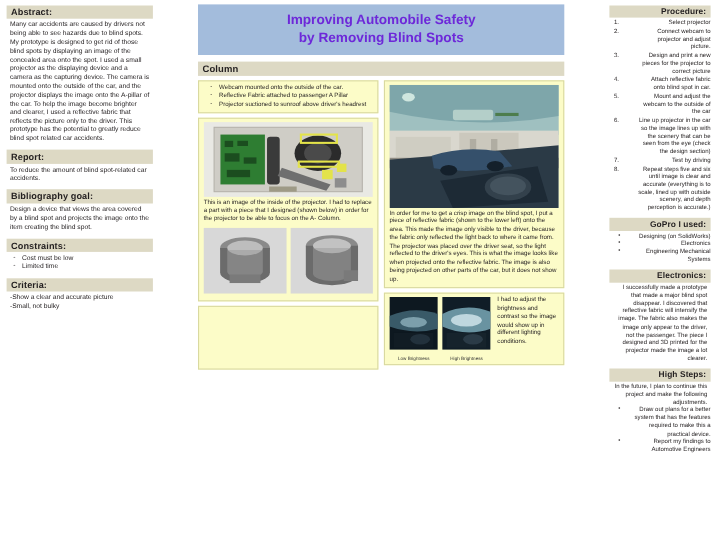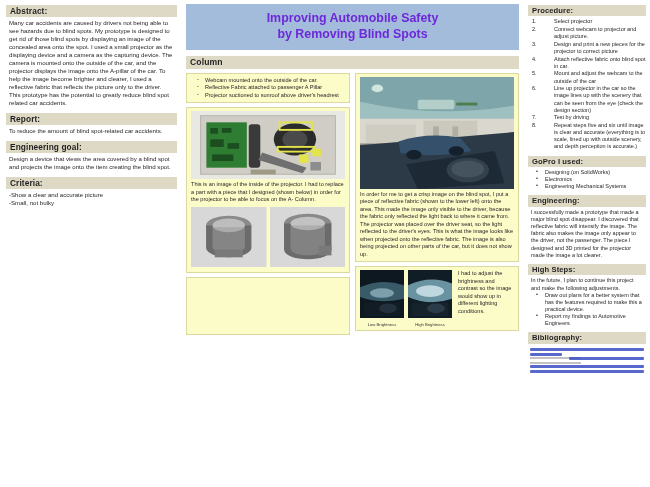--- a/index.html
+++ b/index.html
@@ -1,18 +1,18 @@
 <!DOCTYPE html>
 <html><head>
 <meta charset="utf-8">
 <style>
   html,body{margin:0;padding:0;background:#ffffff;}
   body{width:650px;height:487px;overflow:hidden;
        font-family:"Liberation Sans","DejaVu Sans",sans-serif;color:#231f20;}
-  .poster{position:relative;width:650px;height:487px;background:#fff;display:flex;}
+  .poster{position:relative;width:650px;height:487px;background:#fff;display:flex;gap:32px;}
 
   
   .hdr{background:#ddd9c4;font-weight:bold;padding:1px 4px;margin:0 0 2px 0;
        line-height:1.25;letter-spacing:.1px;}
   .body-txt{line-height:1.30;padding:0 3px 0 3px;}
   ul.dash,ul.bul,ol.num{margin:0;padding:0 0 0 14px;}
   ul.dash{list-style:none;padding-left:6px;}
   ul.dash>li{position:relative;padding-left:8px;}
   ul.dash>li:before{content:"-";position:absolute;left:0;top:-1px;}
   ul.bul{list-style:none;padding-left:8px;}
@@ -22,21 +22,21 @@
   ol.num>li{position:relative;padding-left:26px;counter-increment:step;margin-bottom:.5px;}
   ol.num>li:before{content:counter(step) ".";position:absolute;left:4px;top:0;}
   .yellow{background:#fcfcc8;border:1px solid #d9d9a0;}
 
   
   .col-left{width:182px;padding:5px 5px 0 6px;box-sizing:border-box;font-size:6.1px;}
   .col-left .hdr{font-size:8.3px;}
   .col-left .sec{margin-bottom:6px;}
 
   .col-mid{width:341px;box-sizing:border-box;padding:4px 4px 0 4px;}
-  .col-right{width:127px;box-sizing:border-box;padding:5px 4px 0 5px;font-size:5.5px;}
+  .col-right{width:127px;box-sizing:border-box;padding:5px 4px 0 5px;font-size:5.5px;text-align:right;}
   .col-right .hdr{font-size:7.6px;}
   .col-right .sec{margin-bottom:5px;}
 
   
   .title-bar{background:#a3bcdc;text-align:center;padding:7px 4px 8px 4px;
              font-size:12.4px;font-weight:bold;line-height:1.26;color:#6d28d9;}
   .design-hdr{font-size:8.6px;margin-top:6px;margin-bottom:4px;}
 
   
   .mid-grid{display:flex;gap:5px;}
@@ -70,25 +70,32 @@
       <div class="hdr">Abstract:</div>
       <div class="body-txt">Many car accidents are caused by drivers not being able to see hazards due to blind spots.  My prototype is designed to get rid of those blind spots by displaying an image of the concealed area onto the spot.  I used a small projector as the displaying device and a camera as the capturing device.  The camera is mounted onto the outside of the car, and the projector displays the image onto the A-pillar of the car.  To help the image become brighter and clearer, I used a reflective fabric that reflects the picture only to the driver.  This prototype has the potential to greatly reduce blind spot related car accidents.</div>
     </div>
 
     <div class="sec">
       <div class="hdr">Report:</div>
       <div class="body-txt">To reduce  the amount of blind spot-related car accidents.</div>
     </div>
 
     <div class="sec">
-      <div class="hdr">Engineering goal:</div>
+      <div class="hdr">Bibliography goal:</div>
       <div class="body-txt">Design a device that views the area covered by a blind spot and projects the image onto the item creating the blind spot.</div>
     </div>
 
 
+    <div class="sec">
+      <div class="hdr">Constraints:</div>
+      <ul class="dash body-txt">
+        <li>Cost must be low</li>
+        <li>Limited time</li>
+      </ul>
+    </div>
 
     <div class="sec">
       <div class="hdr">Criteria:</div>
       <div class="body-txt">
         <div>-Show a clear and accurate picture</div>
         <div>-Small, not bulky</div>
       </div>
     </div>
 
   </div>
@@ -244,41 +251,29 @@
     <div class="sec">
       <div class="hdr">GoPro I used:</div>
       <ul class="bul body-txt">
         <li>Designing (on SolidWorks)</li>
         <li>Electronics</li>
         <li>Engineering Mechanical Systems</li>
       </ul>
     </div>
 
     <div class="sec">
-      <div class="hdr">Engineering:</div>
+      <div class="hdr">Electronics:</div>
       <div class="body-txt">I successfully made a prototype that made a major blind spot disappear.  I discovered that reflective fabric will intensify the image.  The fabric also makes the image only appear to the driver, not the passenger.  The piece I designed and 3D printed for the projector made the image a lot clearer.</div>
     </div>
 
     <div class="sec">
       <div class="hdr">High Steps:</div>
       <div class="body-txt">In the future, I plan to continue this project and make the following adjustments.</div>
       <ul class="bul body-txt">
         <li>Draw out plans for a better system that has the features required to make this a practical device.</li>
         <li>Report my findings to Automotive Engineers</li>
       </ul>
     </div>
 
-    <div class="sec">
-      <div class="hdr">Bibliography:</div>
-      <div style="padding:1px 2px;">
-        <div class="biblio-link full"></div>
-        <div class="biblio-link short"></div>
-        <div class="biblio-faint"></div>
-        <div class="biblio-link mid" style="margin-left:34%;margin-top:-3.5px;"></div>
-        <div class="biblio-faint"></div>
-        <div class="biblio-link full"></div>
-        <div class="biblio-link full"></div>
-      </div>
-    </div>
 
   </div>
 
 </div>
 
 </body></html>

